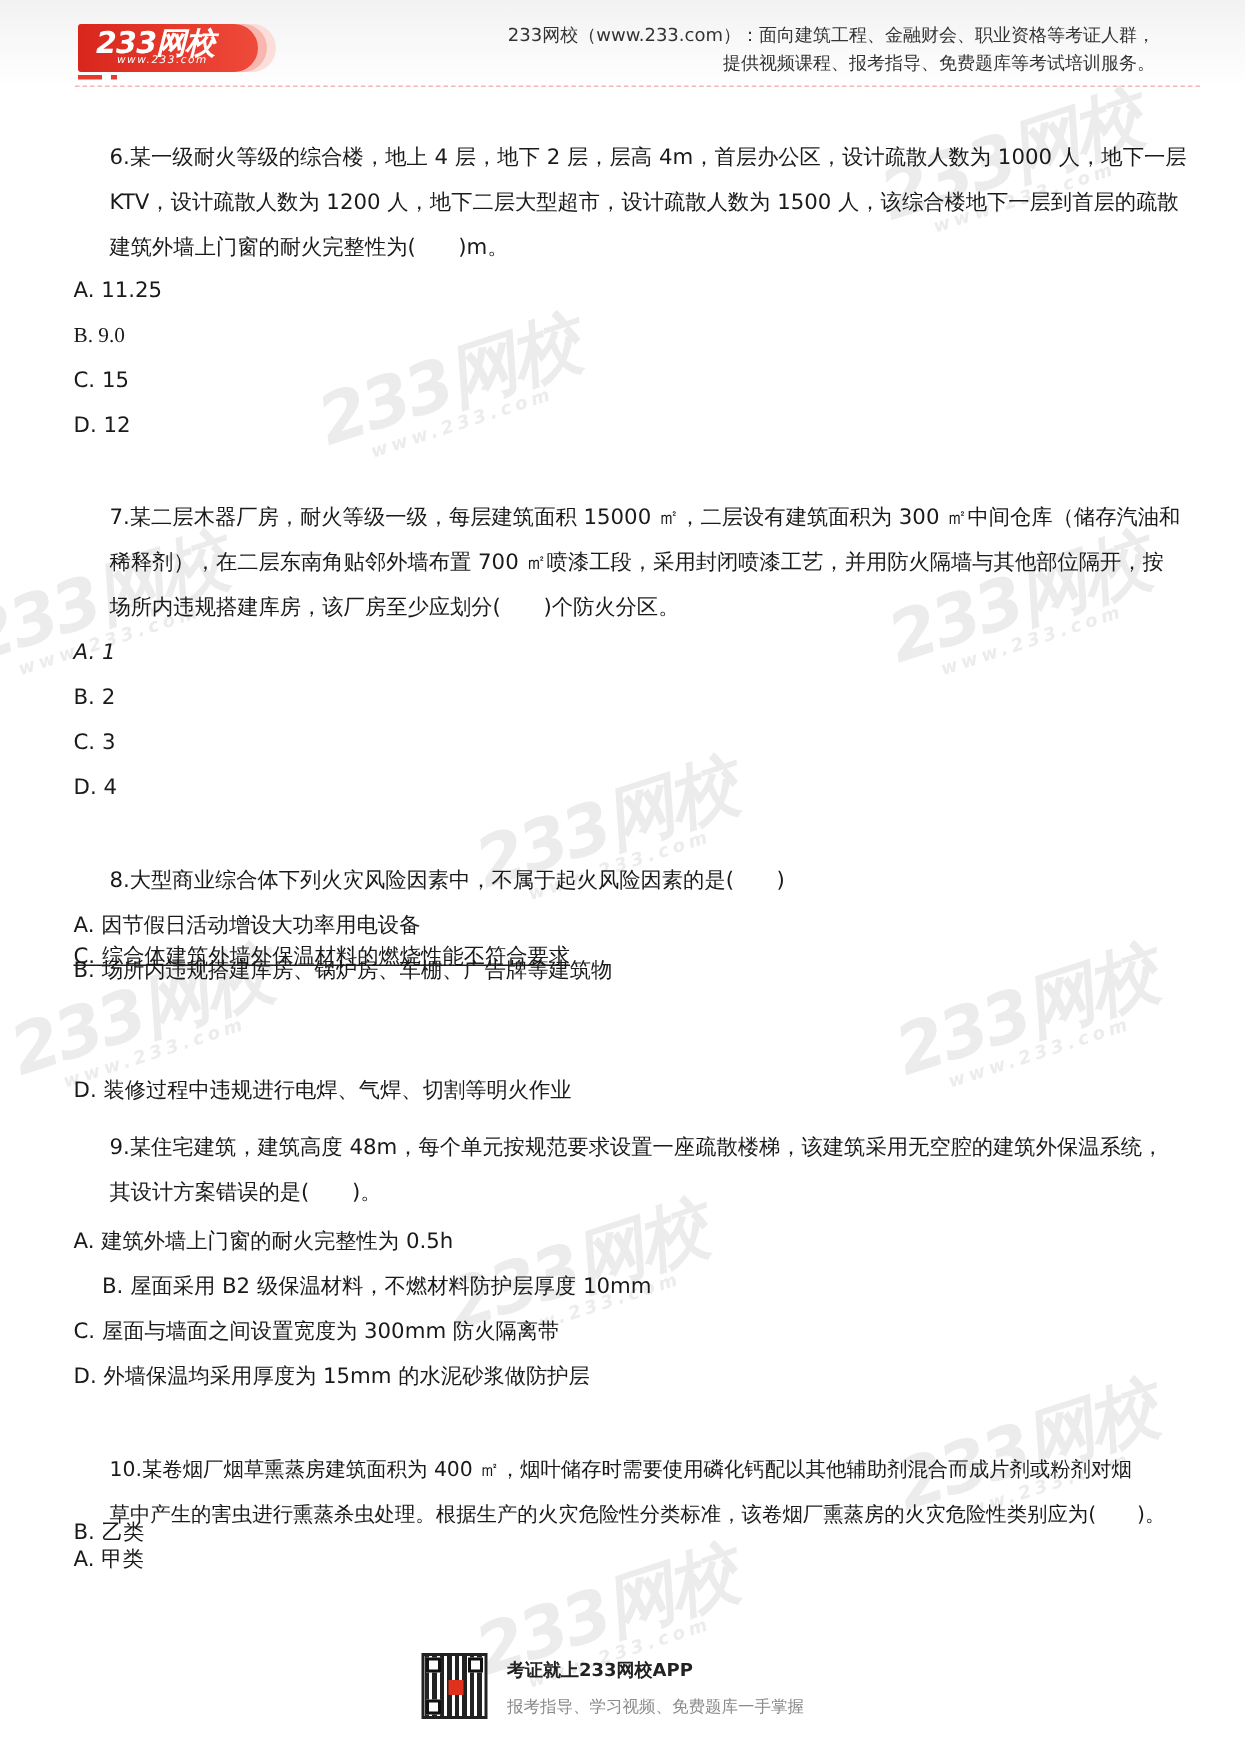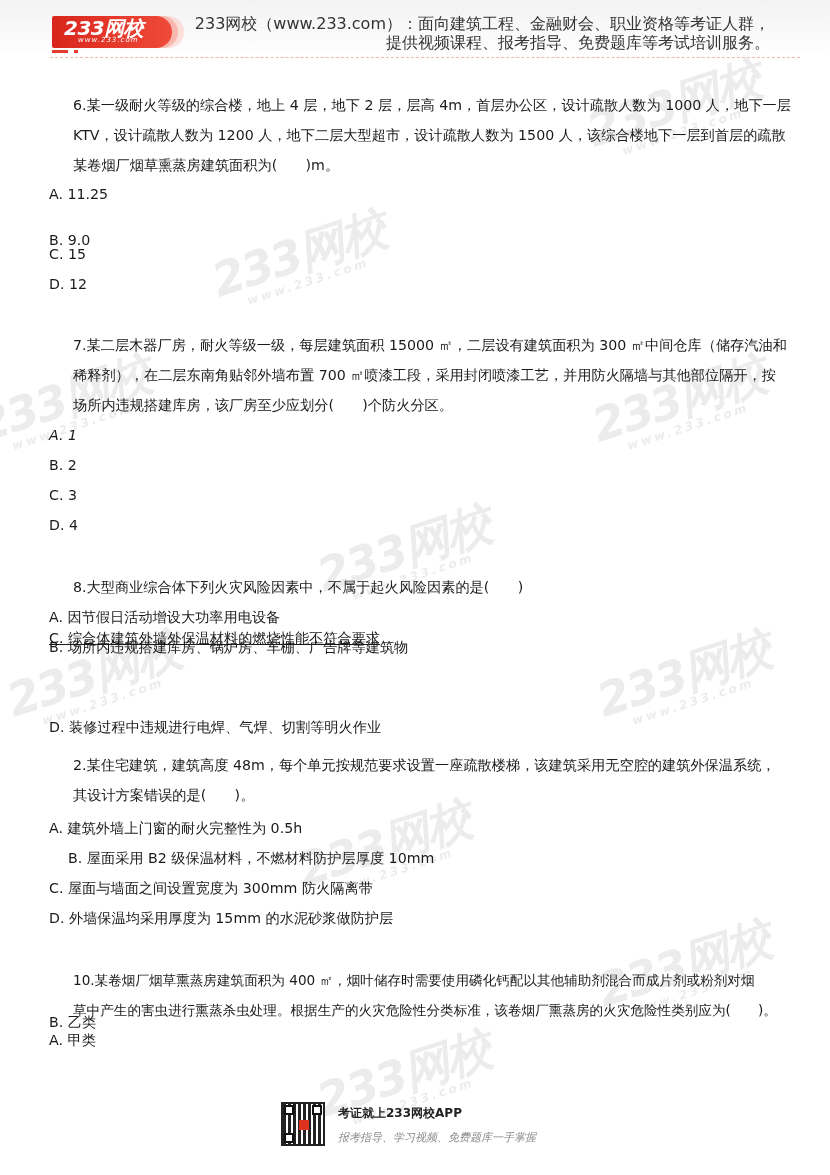--- a/index.html
+++ b/index.html
@@ -19,21 +19,21 @@
   .logo-ring2 { position: absolute; left: 158px; top: 16px; width: 26px; height: 32px;
                 border-radius: 0 16px 16px 0; background: #fbd3cd; opacity: .7; }
   .logo-text { position: absolute; left: 64px; top: 15px; color: #fff; font-weight: bold;
                font-style: italic; font-size: 20px; letter-spacing: -0.5px; }
   .logo-url { position: absolute; left: 78px; top: 36px; color: #fff; font-size: 7px;
               font-style: italic; letter-spacing: 1px; }
   .logo-bar1 { position: absolute; left: 52px; top: 50px; width: 16px; height: 3px; background: #e53a2c; }
   .logo-bar2 { position: absolute; left: 74px; top: 50px; width: 4px; height: 3px; background: #e53a2c; }
 
   .header-tagline { position: absolute; right: 60px; top: 14px; text-align: right;
-                    font-size: 16px; line-height: 19px; color: #333;
+                    font-size: 12px; line-height: 19px; color: #333;
                     font-family: "DejaVu Sans", sans-serif; }
 
   
   .wm { position: absolute; color: #ececec; font-weight: bold; transform: rotate(-18deg);
         transform-origin: left bottom; pointer-events: none; white-space: nowrap; }
   .wm .big { font-size: 46px; font-style: italic; letter-spacing: -2px; }
   .wm .small { font-size: 12px; font-style: italic; letter-spacing: 3px; display: block; margin-left: 26px; margin-top: -10px; }
 
   
   .content { position: absolute; left: 49px; top: 0; width: 740px; font-size: 14px; }
@@ -41,21 +41,21 @@
   .opt { position: absolute; left: 0; font-size: 14.2px; line-height: 20px; }
 
   
   .footer-qr { position: absolute; left: 281px; top: 1102px; width: 44px; height: 44px;
                background:
                  repeating-linear-gradient(90deg, #222 0 3px, #fff 3px 5px),
                  #fff; border: 2px solid #222; box-sizing: border-box; }
   .qr-corner { position: absolute; width: 10px; height: 10px; border: 2px solid #111; background: #fff; box-sizing: border-box; }
   .qr-center { position: absolute; left: 16px; top: 16px; width: 10px; height: 10px; background: #e0301e; }
   .footer-title { position: absolute; left: 338px; top: 1105px; font-size: 12px; font-weight: bold; color: #222; }
-  .footer-sub { position: absolute; left: 338px; top: 1130px; font-size: 11px; color: #8a8a8a; font-style: italic; }
+  .footer-sub { position: absolute; left: 338px; top: 1130px; font-size: 11px; color: #8a8a8a; }
 </style>
 </head>
 <body>
 
 <div class="header">
   <div class="logo-ring2"></div>
   <div class="logo-ring1"></div>
   <div class="logo"></div>
   <span class="logo-text">233网校</span>
   <span class="logo-url">www.233.com</span>
@@ -98,24 +98,24 @@
 <div class="wm" style="left:330px;top:1070px;">
   <span class="big">233网校</span><span class="small">www.233.com</span>
 </div>
 
 <div class="content">
 
   <div>
     <div class="q-text" style="top:90px;">
       <div>6.某一级耐火等级的综合楼，地上 4 层，地下 2 层，层高 4m，首层办公区，设计疏散人数为 1000 人，地下一层</div>
       <div>KTV，设计疏散人数为 1200 人，地下二层大型超市，设计疏散人数为 1500 人，该综合楼地下一层到首层的疏散</div>
-      <div>某卷烟厂烟草熏蒸房建筑面积为(　　)m。</div>
+      <div>建筑外墙上门窗的耐火完整性为(　　)m。</div>
     </div>
     <div class="opt" style="top:184px;">A. 11.25</div>
-    <div class="opt" style="top:230px;">B. 9.0</div>
+    <div class="opt" style="top:214px;font-family:Liberation Serif, serif;">B. 9.0</div>
     <div class="opt" style="top:244px;">C. 15</div>
     <div class="opt" style="top:274px;">D. 12</div>
   </div>
 
   <div>
     <div class="q-text" style="top:330px;">
       <div>7.某二层木器厂房，耐火等级一级，每层建筑面积 15000 ㎡，二层设有建筑面积为 300 ㎡中间仓库（储存汽油和</div>
       <div>稀释剂），在二层东南角贴邻外墙布置 700 ㎡喷漆工段，采用封闭喷漆工艺，并用防火隔墙与其他部位隔开，按</div>
       <div>场所内违规搭建库房，该厂房至少应划分(　　)个防火分区。</div>
     </div>
@@ -130,21 +130,21 @@
       <div>8.大型商业综合体下列火灾风险因素中，不属于起火风险因素的是(　　)</div>
     </div>
     <div class="opt" style="top:607px;">A.  因节假日活动增设大功率用电设备</div>
     <div class="opt" style="top:637px;">B.  场所内违规搭建库房、锅炉房、车棚、广告牌等建筑物</div>
     <div class="opt" style="top:628px;text-decoration:underline;">C.  综合体建筑外墙外保温材料的燃烧性能不符合要求</div>
     <div class="opt" style="top:697px;margin-top:20px;">D.  装修过程中违规进行电焊、气焊、切割等明火作业</div>
   </div>
 
   <div>
     <div class="q-text" style="top:750px;">
-      <div>2.某住宅建筑，建筑高度  48m，每个单元按规范要求设置一座疏散楼梯，该建筑采用无空腔的建筑外保温系统，</div>
+      <div>9.某住宅建筑，建筑高度  48m，每个单元按规范要求设置一座疏散楼梯，该建筑采用无空腔的建筑外保温系统，</div>
       <div>其设计方案错误的是(　　)。</div>
     </div>
     <div class="opt" style="top:818px;">A.  建筑外墙上门窗的耐火完整性为  0.5h</div>
     <div class="opt" style="top:848px;margin-left:19px;">B.  屋面采用 B2 级保温材料，不燃材料防护层厚度  10mm</div>
     <div class="opt" style="top:878px;">C.  屋面与墙面之间设置宽度为  300mm  防火隔离带</div>
     <div class="opt" style="top:908px;">D.  外墙保温均采用厚度为  15mm  的水泥砂浆做防护层</div>
   </div>
 
   <div>
     <div class="q-text" style="top:965px;width:790px;font-size:13.6px;">

